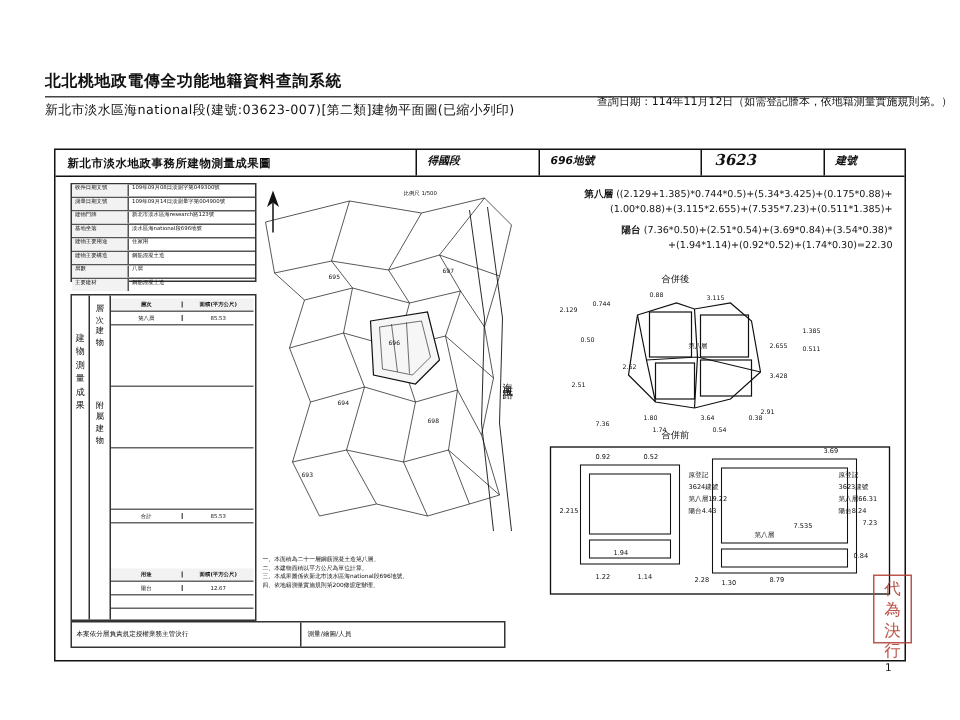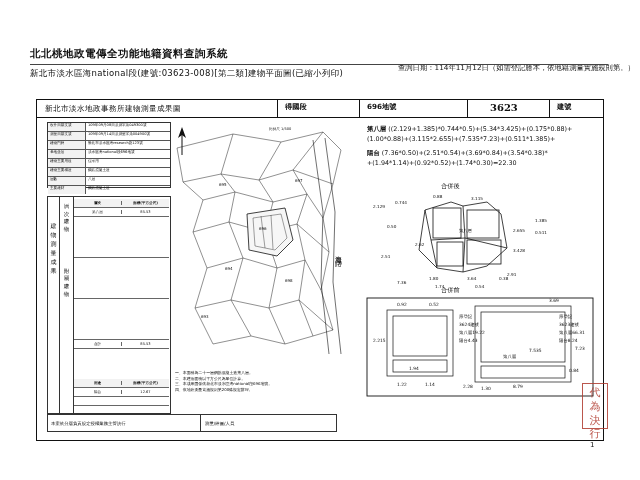--- a/index.html
+++ b/index.html
@@ -62,38 +62,39 @@
     width: 566px; height: 340px;
     border: 1.2px solid #111;
     background: #fff;
   }
 
   
   .frame-title {
     position: absolute;
     left: 8px; top: 4px;
     font-size: 7.6px;
-    font-weight: normal;
+    font-weight: bold;
     letter-spacing: .4px;
   }
   .frame-hline {
     position: absolute;
     left: 0; top: 17px;
     width: 566px; height: 1px;
     background: #111;
   }
   .hdr-cell {
     position: absolute;
     top: 2px;
     font-size: 7.2px;
     font-weight: bold;
+    font-style: italic;
   }
   .hdr-cell.c1 { left: 248px; }
   .hdr-cell.c2 { left: 330px; }
-  .hdr-cell.c3 { left: 440px; font-family:"DejaVu Serif","Liberation Serif",serif; font-size:10px;margin-left:13px; }
+  .hdr-cell.c3 { left: 440px; font-family:"DejaVu Serif","Liberation Serif",serif; font-size:10px; }
   .hdr-cell.c4 { left: 520px; }
 
   
   .vsep {
     position: absolute;
     top: 0; width: 1px; height: 17px; background: #111;
   }
 
   
   .infotbl {
@@ -237,21 +238,21 @@
 
   
   .calc {
     position: absolute;
     left: 330px; top: 24px;
     width: 228px;
     font-size: 6.4px;
     line-height: 1.6;
     color: #111;
   }
-  .calc .ln { white-space: nowrap; }
+  .calc .ln { white-space: nowrap; text-align: right; }
 
   
   .lbl {
     position: absolute;
     font-size: 5px;
     white-space: nowrap;
     color: #111;
   }
   .lbl.big { font-size: 6.2px; }
 
@@ -278,21 +279,21 @@
 
   svg { display: block; }
 </style>
 </head>
 <body>
 
 <div class="page">
 
   <div class="hdr">
     <div class="hdr-title">北北桃地政電傳全功能地籍資料查詢系統</div>
-    <div class="hdr-sub">新北市淡水區海national段(建號:03623-008)[第二類]建物平面圖(已縮小列印)</div>
+    <div class="hdr-sub">新北市淡水區海national段(建號:03623-007)[第二類]建物平面圖(已縮小列印)</div>
     <div class="hdr-right">查詢日期：114年11月12日（如需登記謄本，依地籍測量實施規則第。）</div>
   </div>
   <div class="hdr-rule"></div>
 
   <div class="frame">
 
     <div class="frame-title">新北市淡水地政事務所建物測量成果圖</div>
     <div class="hdr-cell c1">得國段</div>
     <div class="hdr-cell c2">696地號</div>
     <div class="hdr-cell c3">3623</div>

